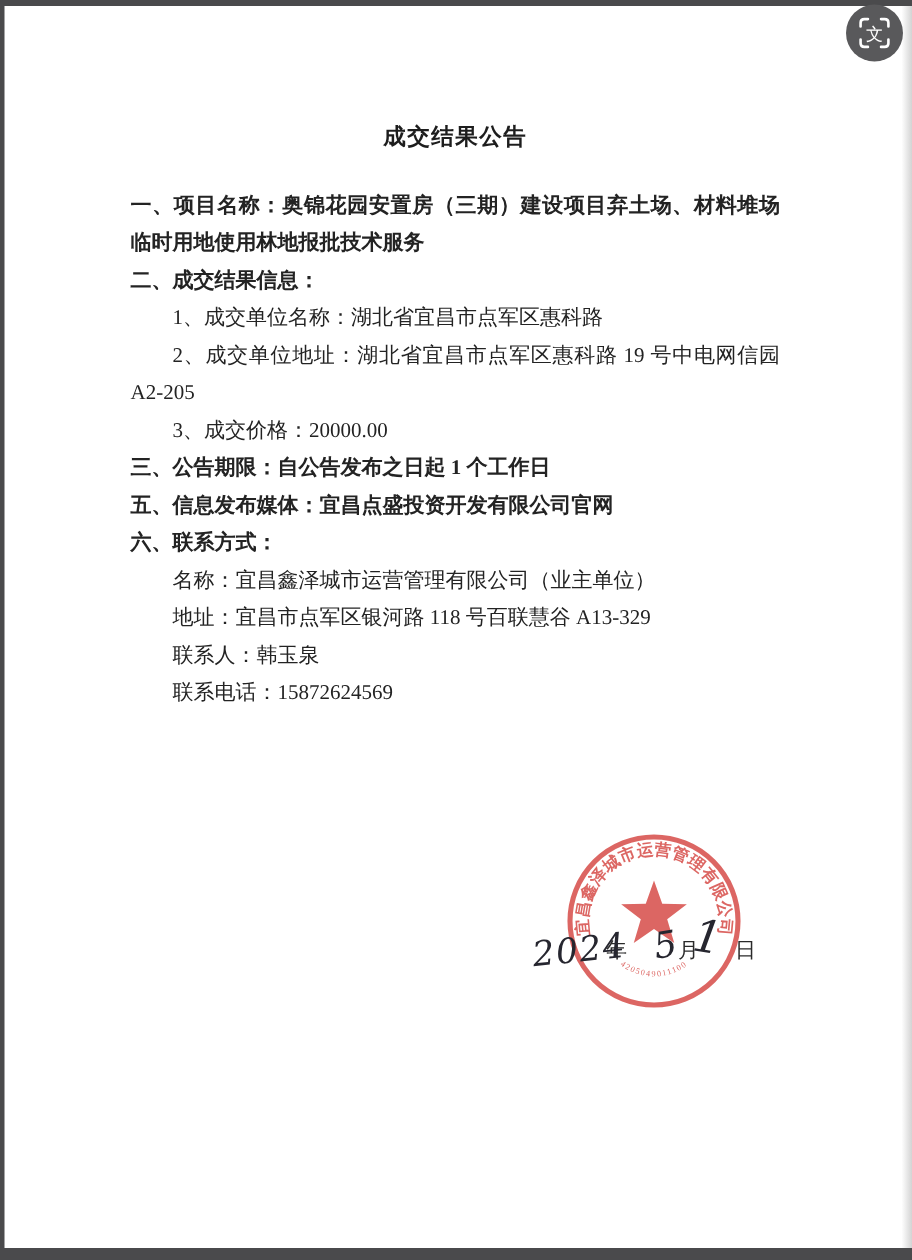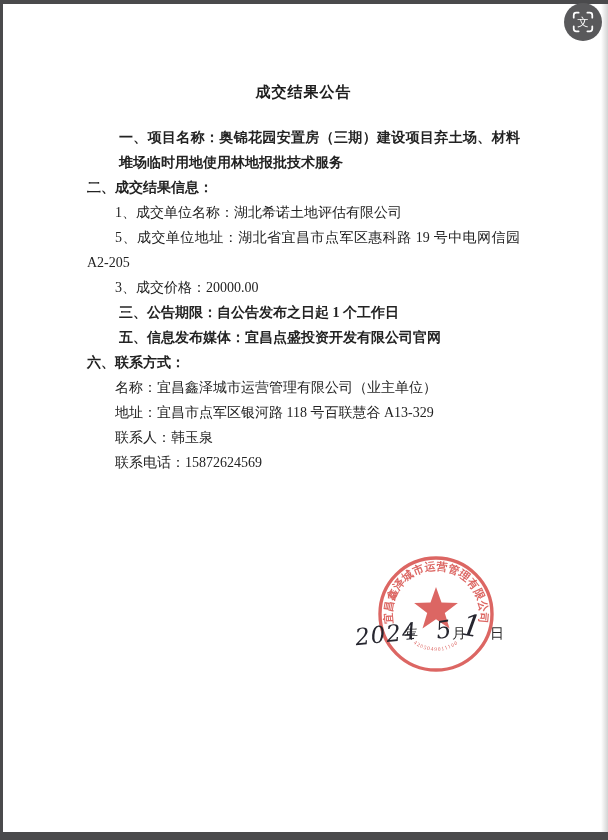--- a/index.html
+++ b/index.html
@@ -9,21 +9,21 @@
     background:#ffffff;border-top:4px solid #4a4a4c;border-left:3px solid #4a4a4c;
     border-bottom:8px solid #4a4a4c;}
   .page-right-shadow{position:absolute;right:0;top:0;bottom:0;width:7px;
     background:linear-gradient(to right,rgba(110,110,110,0),rgba(110,110,110,0.30));}
   .content{position:absolute;left:84px;top:76px;width:433px;color:#232323;
     font-size:14px;line-height:25px;}
   .doc-title{text-align:center;font-weight:bold;font-size:15px;letter-spacing:1px;
     margin:0 0 20px 0;color:#1d1d1d;}
   .sec{margin:0;text-align:justify;}
   .sec .lbl{font-weight:bold;}
-  .sec.all-bold{font-weight:bold;margin-left:32px;}
+  .sec.all-bold{font-weight:bold;}
   .sub{margin:0;text-indent:28px;text-align:justify;}
   .para{margin:0;text-indent:28px;text-align:justify;}
   
   .date-char{position:absolute;font-size:14px;color:#2a2a2a;}
   
   .hand{position:absolute;color:#26262f;font-style:italic;
     font-family:"DejaVu Serif","Liberation Serif",serif;white-space:nowrap;}
   .hand-year{left:352px;top:617px;font-size:23px;transform:rotate(-6deg);letter-spacing:1px;}
   .hand-month{left:433px;top:612px;font-size:24px;transform:rotate(-9deg);}
   .hand-day{left:459px;top:604px;font-size:30px;transform:rotate(9deg);}
@@ -37,22 +37,22 @@
 
 <div class="viewport">
   <div class="page">
 
     <div class="content">
       <p class="doc-title">成交结果公告</p>
 
       <p class="sec all-bold"><span class="lbl">一、项目名称：</span><span>奥锦花园安置房（三期）建设项目弃土场、材料堆场临时用地使用林地报批技术服务</span></p>
 
       <p class="sec"><span class="lbl">二、成交结果信息：</span></p>
-      <p class="sub"><span>1、成交单位名称：</span><span>湖北希诺土地评估有限公司</span></p>
-      <p class="sub"><span>5、成交单位地址：</span><span>湖北省宜昌市点军区惠科路 19 号中电网信园 A2-205</span></p>
+      <p class="sub"><span>1、成交单位名称：</span><span>湖北省宜昌市点军区惠科路</span></p>
+      <p class="sub"><span>2、成交单位地址：</span><span>湖北省宜昌市点军区惠科路 19 号中电网信园 A2-205</span></p>
       <p class="sub"><span>3、成交价格：</span><span>20000.00</span></p>
 
       <p class="sec all-bold"><span class="lbl">三、公告期限：</span><span>自公告发布之日起 1 个工作日</span></p>
 
 
       <p class="sec all-bold"><span class="lbl">五、信息发布媒体：</span><span>宜昌点盛投资开发有限公司官网</span></p>
 
       <p class="sec"><span class="lbl">六、联系方式：</span></p>
       <p class="sub"><span>名称：</span><span>宜昌鑫泽城市运营管理有限公司（业主单位）</span></p>
       <p class="sub"><span>地址：</span><span>宜昌市点军区银河路 118 号百联慧谷 A13-329</span></p>

